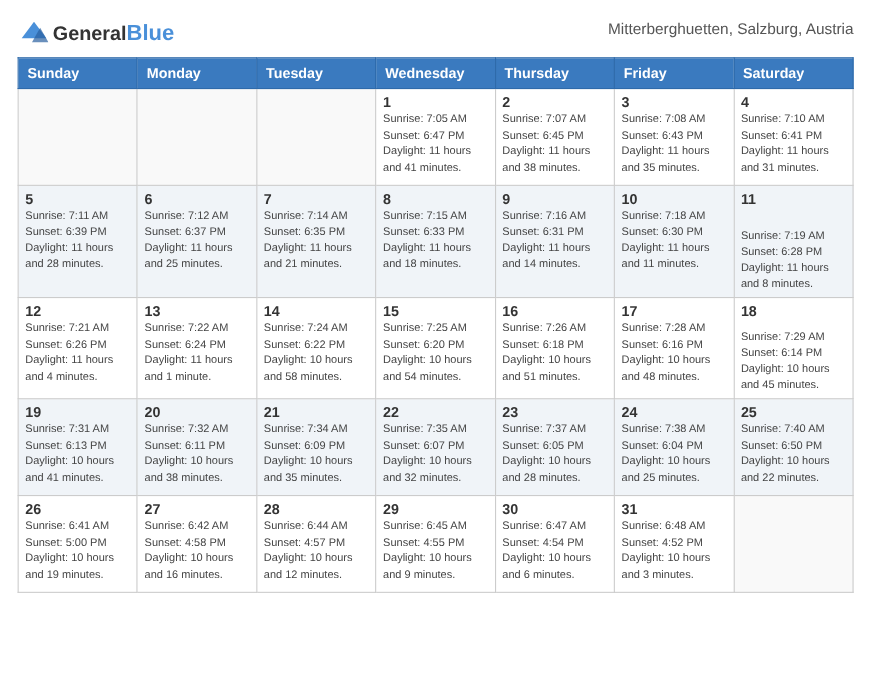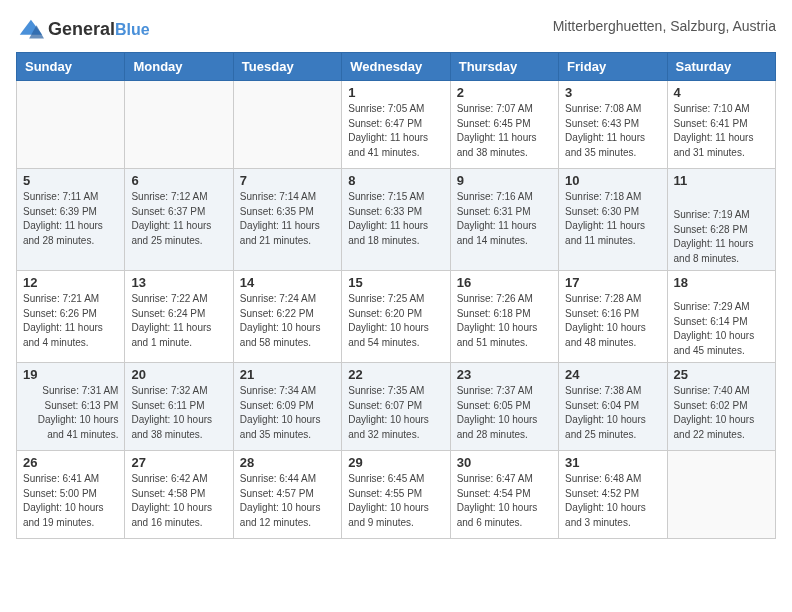--- a/index.html
+++ b/index.html
@@ -21,21 +21,21 @@
       align-items: center;
       gap: 4px;
     }
     .logo-text-general {
       font-size: 18px;
       font-weight: bold;
       color: #333;
       line-height: 1.1;
     }
     .logo-text-blue {
-      font-size: 16px;
+      font-size: 20px;
       font-weight: bold;
       color: #4a90d9;
       line-height: 1.1;
     }
     .logo-icon {
       width: 28px;
       height: 28px;
     }
     .title-block {
       text-align: right;
@@ -257,21 +257,21 @@
           <div class="day-number">18</div>
           <div class="day-info" style="white-space: pre-line; margin-top: 10px;">Sunrise: 7:29 AM
 Sunset: 6:14 PM
 Daylight: 10 hours
 and 45 minutes.</div>
         </td>
       </tr>
       <tr>
         <td>
           <div class="day-number">19</div>
-          <div class="day-info" style="white-space: pre-line; text-align: right;">Sunrise: 7:31 AM
+          <div class="day-info" style="white-space: pre-line;">Sunrise: 7:31 AM
 Sunset: 6:13 PM
 Daylight: 10 hours
 and 41 minutes.</div>
         </td>
         <td>
           <div class="day-number">20</div>
           <div class="day-info" style="white-space: pre-line;">Sunrise: 7:32 AM
 Sunset: 6:11 PM
 Daylight: 10 hours
 and 38 minutes.</div>
@@ -300,21 +300,21 @@
         <td>
           <div class="day-number">24</div>
           <div class="day-info" style="white-space: pre-line;">Sunrise: 7:38 AM
 Sunset: 6:04 PM
 Daylight: 10 hours
 and 25 minutes.</div>
         </td>
         <td>
           <div class="day-number">25</div>
           <div class="day-info" style="white-space: pre-line;">Sunrise: 7:40 AM
-Sunset: 6:02 PM
+Sunset: 6:50 PM
 Daylight: 10 hours
 and 22 minutes.</div>
         </td>
       </tr>
       <tr>
         <td>
           <div class="day-number">26</div>
           <div class="day-info" style="white-space: pre-line;">Sunrise: 6:41 AM
 Sunset: 5:00 PM
 Daylight: 10 hours

